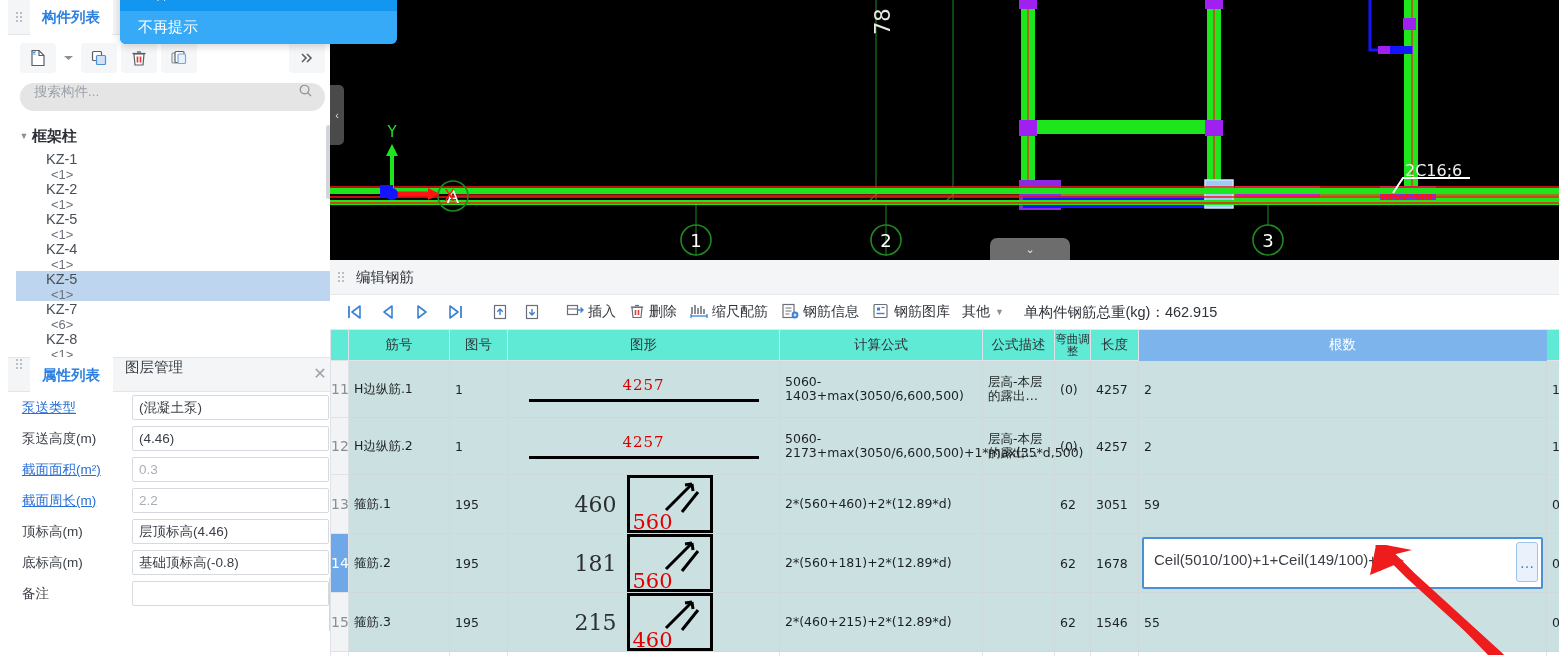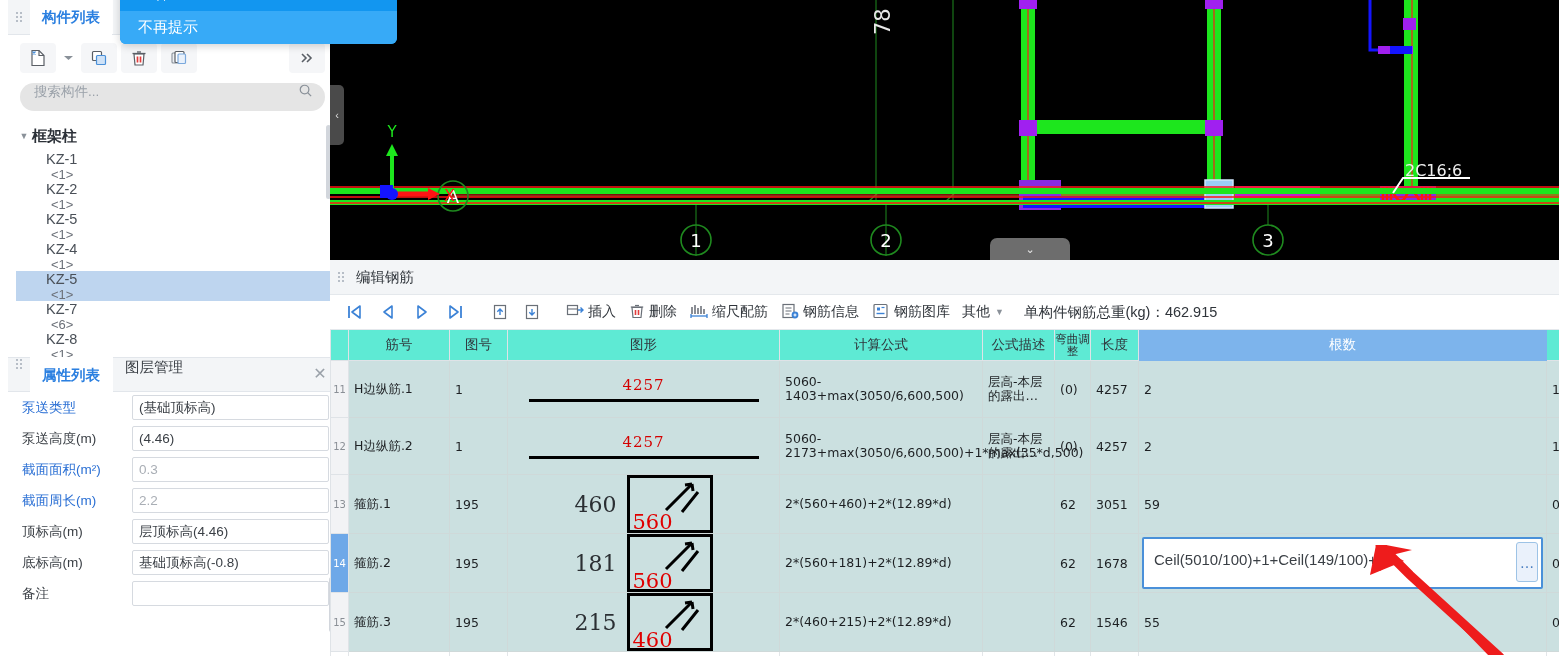--- a/index.html
+++ b/index.html
@@ -50,21 +50,21 @@
   .tree-scroll{position:absolute;right:6px;top:4px;width:5px;height:74px;background:#d2d6dc;border-radius:3px;}
 
   .prop-tabbar{height:33px;background:#f3f5f7;border-top:1px solid #e2e6eb;border-bottom:1px solid #e2e6eb;
     display:flex;align-items:flex-start;position:relative;}
   .prop-close{position:absolute;right:8px;top:7px;width:18px;height:18px;color:#9aa1a9;font-size:16px;
     line-height:18px;text-align:center;cursor:pointer;}
 
   .prop-table{font-size:13.5px;}
   .prop-row{display:flex;align-items:center;height:31px;padding:0 8px 0 8px;}
   .prop-label{width:110px;flex:none;color:#3a3f45;font-size:13.5px;padding-left:6px;}
-  .prop-label.link{color:#2a6fd4;}
+  .prop-label.link{color:#2a6fd4;text-decoration:underline;}
   .prop-val{flex:1;height:25px;border:1px solid #d6dae0;background:#fff;border-radius:2px;
     display:flex;align-items:center;padding:0 6px;font-size:13.5px;color:#3a3f45;box-sizing:border-box;}
   .prop-val.readonly{color:#a9aeb5;background:#fff;}
   .prop-scroll{position:absolute;right:3px;top:185px;width:5px;height:55px;background:#d2d6dc;border-radius:3px;}
 
   
   #cad{position:absolute;left:330px;top:0;width:1229px;height:260px;background:#000;overflow:hidden;}
   #cad svg{position:absolute;left:0;top:0;}
   .cad-collapse-l{position:absolute;left:0;top:85px;width:14px;height:60px;background:#4a4a4a;
     border-radius:0 5px 5px 0;color:#ddd;font-size:11px;display:flex;align-items:center;justify-content:center;
@@ -93,21 +93,21 @@
   .ep-caret{font-size:9px;color:#8a9199;margin-left:2px;}
 
   
   .tbl{width:1229px;border-collapse:collapse;table-layout:fixed;font-size:12.5px;}
   .tbl th{background:#5eead4;border:1px solid #dfe3e7;border-top:0;height:30px;font-weight:normal;
     font-size:13.5px;color:#2f343a;padding:0;}
   .tbl th.sel{background:#7db4ec;color:#fff;border-color:#7db4ec;font-family:Liberation Serif, serif;}
   .tbl th.small{font-size:11.5px;line-height:12px;}
   .tbl td{border:1px solid #cfd9d9;height:56px;background:#cbe0e0;padding:0 5px;vertical-align:middle;
     color:#1d2023;font-family:"DejaVu Sans","Liberation Sans",sans-serif;font-size:12.5px;}
-  .tbl td.rownum{background:#f2f3f5;border:1px solid #dfe3e7;text-align:center;color:#8a8f96;font-size:10px;
+  .tbl td.rownum{background:#f2f3f5;border:1px solid #dfe3e7;text-align:center;color:#8a8f96;font-size:14px;
     padding:0;}
   .tbl td.rownum.sel{background:#6ea8e8;color:#fff;}
   .tbl tr.empty td{background:#fff;height:22px;border-color:#e3e6e9;}
   .cell-desc{font-size:12.5px;line-height:14px;font-family:"DejaVu Sans",sans-serif;}
   .cell-formula{font-size:12px;line-height:14px;font-family:"DejaVu Sans",sans-serif;}
   .shape-cell{position:relative;height:56px;}
   .shape-line{position:relative;width:230px;margin:0 auto;}
   .shape-line .v{text-align:center;color:#d40000;font-size:15px;font-family:"DejaVu Serif",serif;
     letter-spacing:1px;}
   .shape-line .bar{height:3px;background:#000;margin-top:5px;}
@@ -242,21 +242,21 @@
       </div>
       <div class="tab">
         <span>图层管理</span>
       </div>
       <div class="prop-close">✕</div>
     </div>
 
     <div class="prop-table" style="position:relative;">
       <div class="prop-row">
         <div class="prop-label link">泵送类型</div>
-        <div class="prop-val">(基础顶标高)</div>
+        <div class="prop-val">(混凝土泵)</div>
       </div>
       <div class="prop-row">
         <div class="prop-label">泵送高度(m)</div>
         <div class="prop-val">(4.46)</div>
       </div>
       <div class="prop-row">
         <div class="prop-label link">截面面积(m²)</div>
         <div class="prop-val readonly">0.3</div>
       </div>
       <div class="prop-row">

